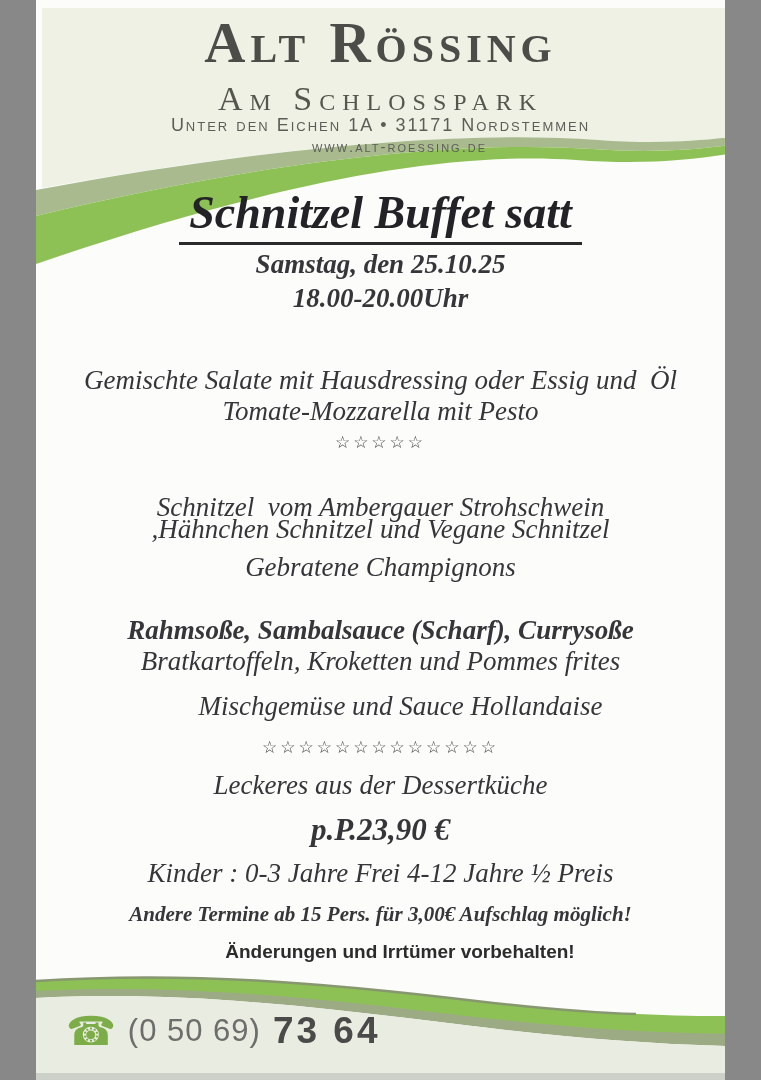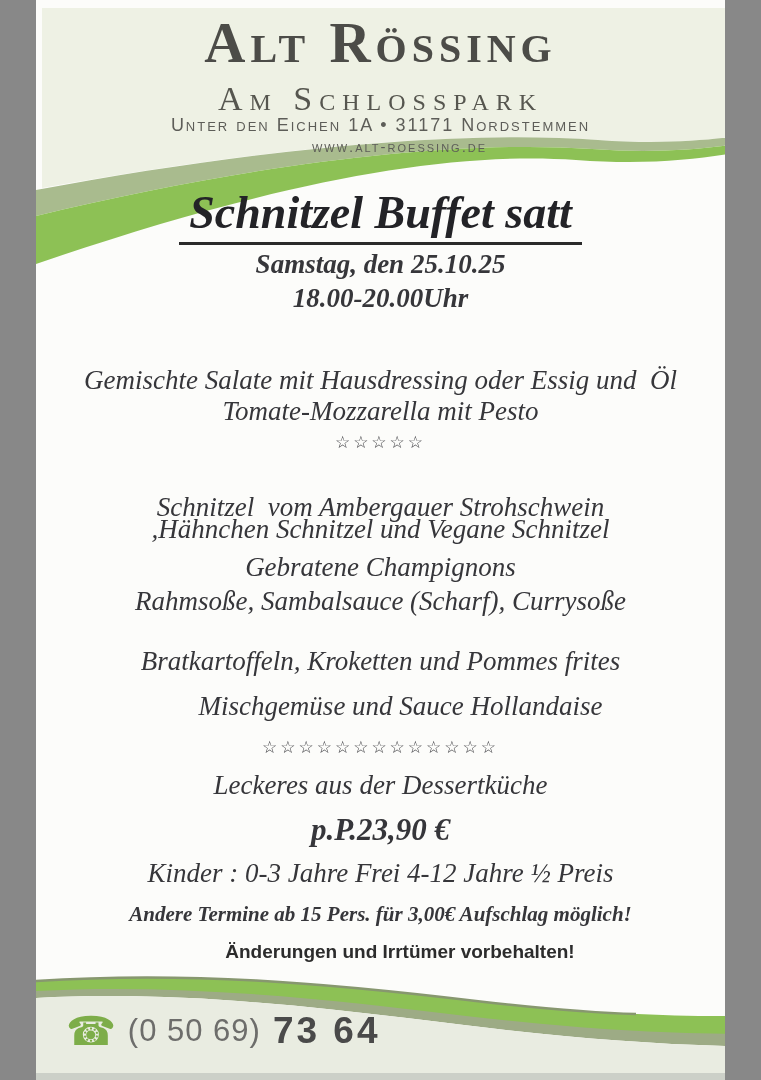--- a/index.html
+++ b/index.html
@@ -26,21 +26,21 @@
   .title-row span{display:inline-block;font-size:46px;font-weight:700;font-style:italic;
         color:#232327;border-bottom:3px solid #2a2a2a;padding:0 10px 3px 10px;}
   .date{top:249px;font-size:27px;font-weight:700;font-style:italic;}
   .time{top:283px;font-size:27px;font-weight:700;font-style:italic;}
   
   .mline{font-size:27px;font-style:italic;white-space:pre;color:#36363a;}
   .l0{top:352px;margin-top:13px;} .l1{top:396px;}
   .sep{font-size:17px;letter-spacing:3px;color:#434347;font-style:normal;}
   .s1{top:432px;}
   .m0{top:492px;} .m1{top:514px;} .m2{top:536px;margin-top:16px;}
-  .m3{top:586px;} .m4{top:646px;} .m5{top:691px;padding-left:40px;}
+  .m3{top:615px;font-weight:bold;} .m4{top:646px;} .m5{top:691px;padding-left:40px;}
   .s2{top:737px;}
   .dessert{top:770px;}
   .price{top:812px;font-size:31px;font-weight:700;font-style:italic;text-align:center;}
   .kids{top:858px;}
   .note{top:902px;font-size:21px;font-weight:700;font-style:italic;}
   .disclaimer{top:941px;font-family:"Liberation Sans",sans-serif;font-weight:700;
         font-size:19px;color:#2c2c2c;font-style:normal;padding-left:39px;}
   
   .footer{position:absolute;left:30px;top:1010px;z-index:2;display:flex;
         align-items:center;font-family:"Liberation Sans",sans-serif;}

